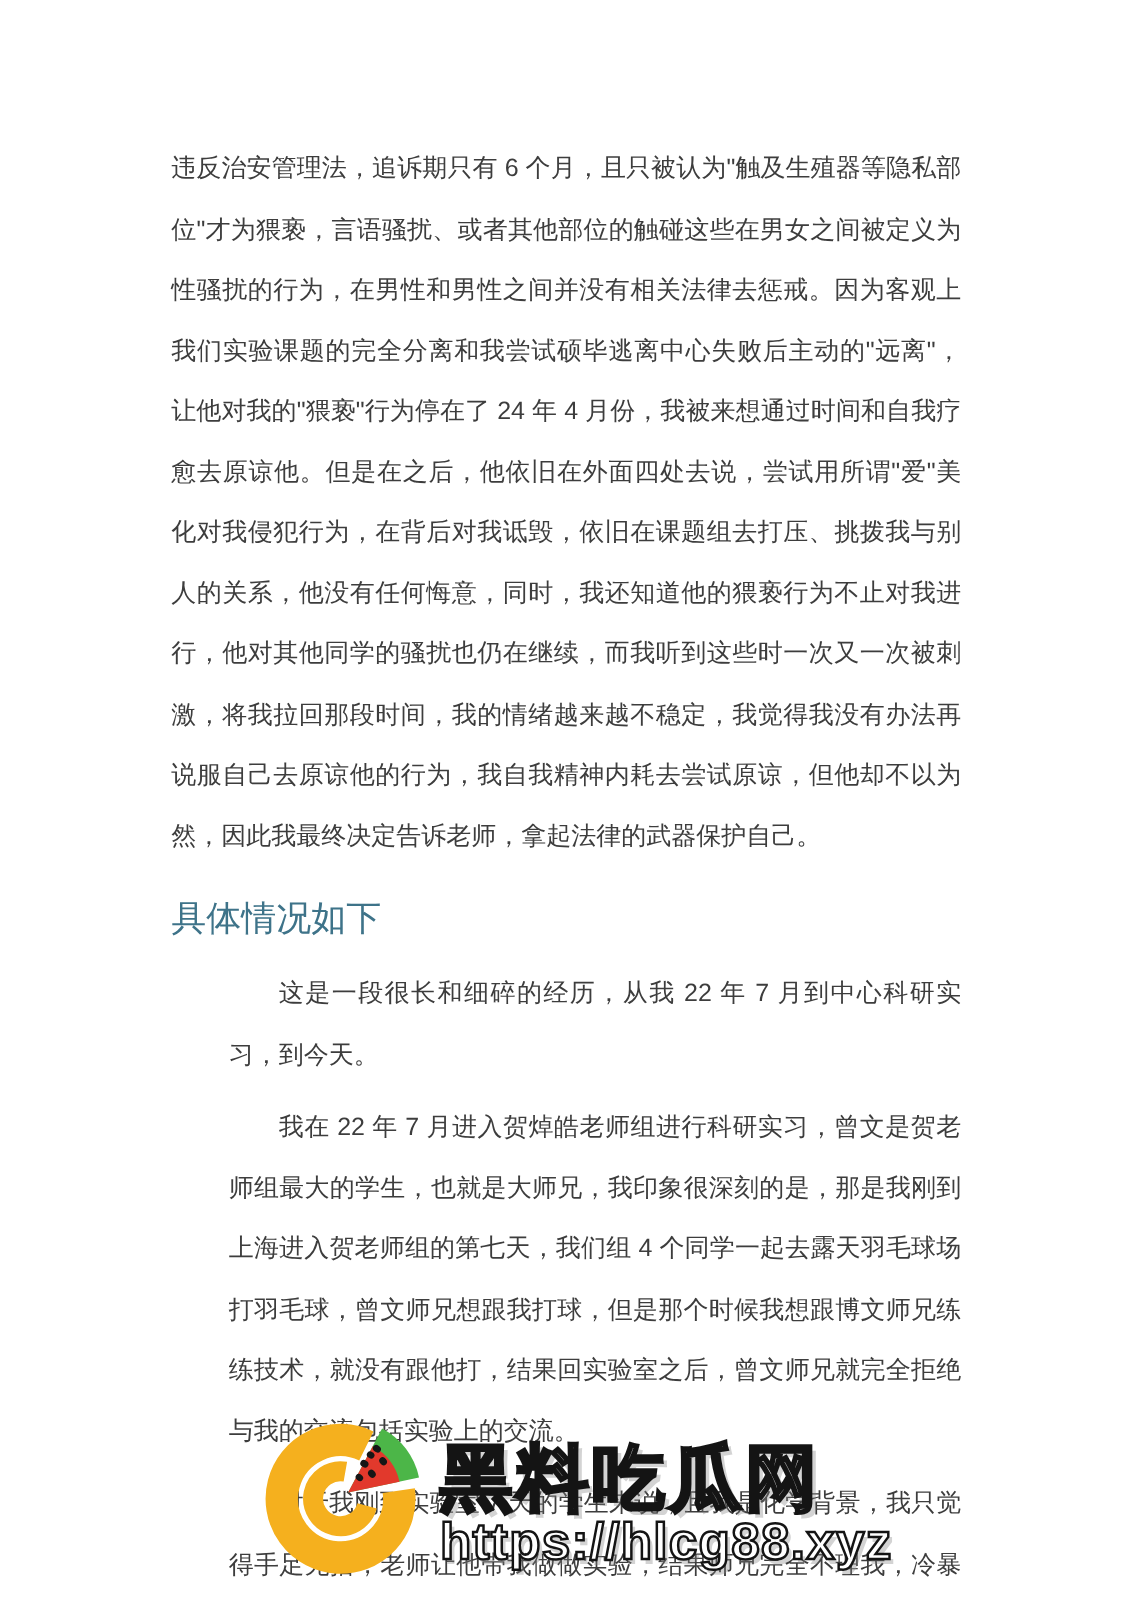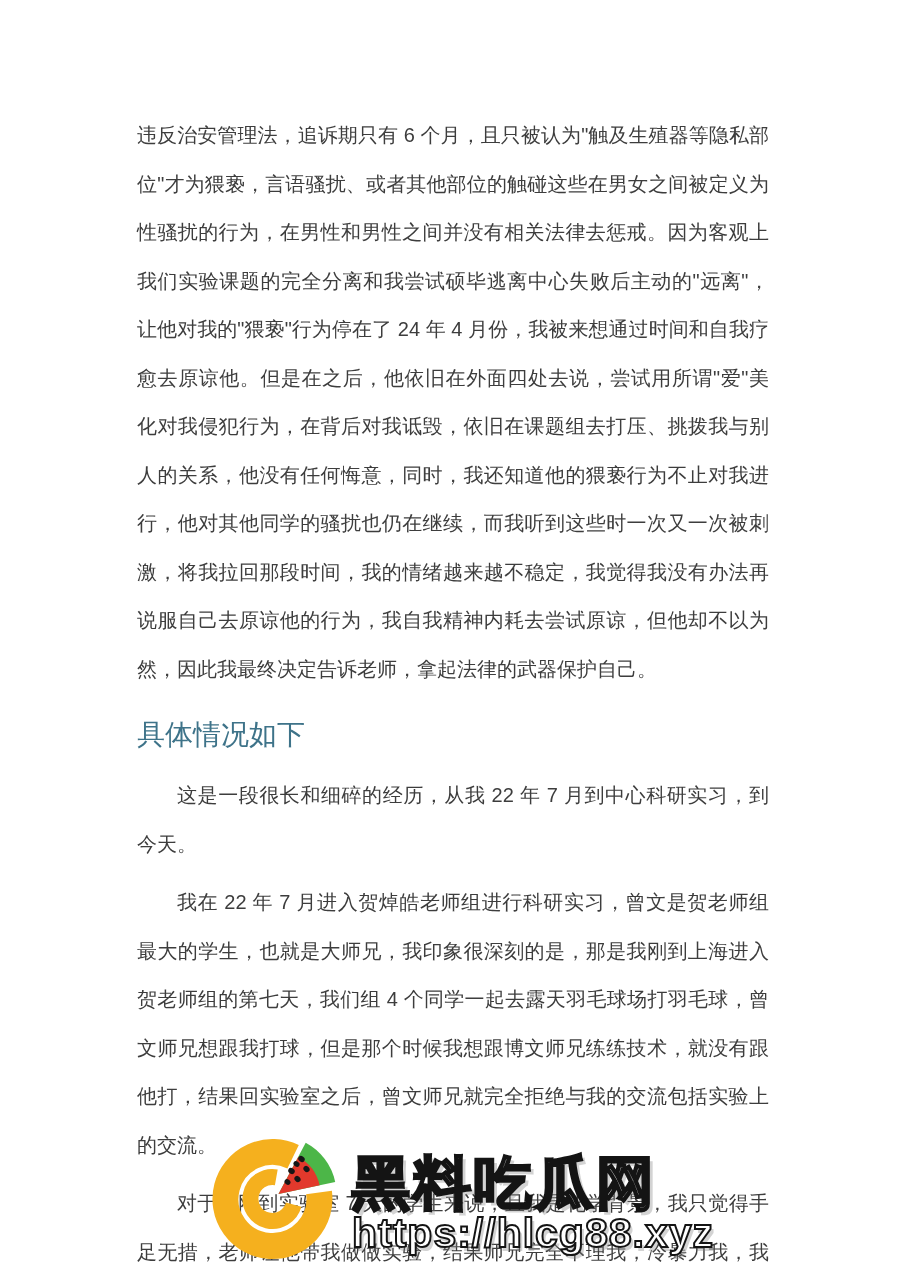--- a/index.html
+++ b/index.html
@@ -21,21 +21,21 @@
   }
   .para {
     font-size: 20px;
     line-height: 48.5px;
     color: #3d3d3d;
     text-align: justify;
     text-justify: inter-ideograph;
     margin: 0 0 10px 0;
     word-break: break-all;
   }
-  .para.indent { text-indent: 2em; }
+  .para.indent { text-indent: 2em; margin-left: 46px; }
   .heading {
     font-size: 28px;
     line-height: 40px;
     font-weight: 400;
     color: #3e7389;
     margin: 22px 0 16px 0;
   }
   .watermark {
     position: absolute;
     left: 210px; top: 1134px;

